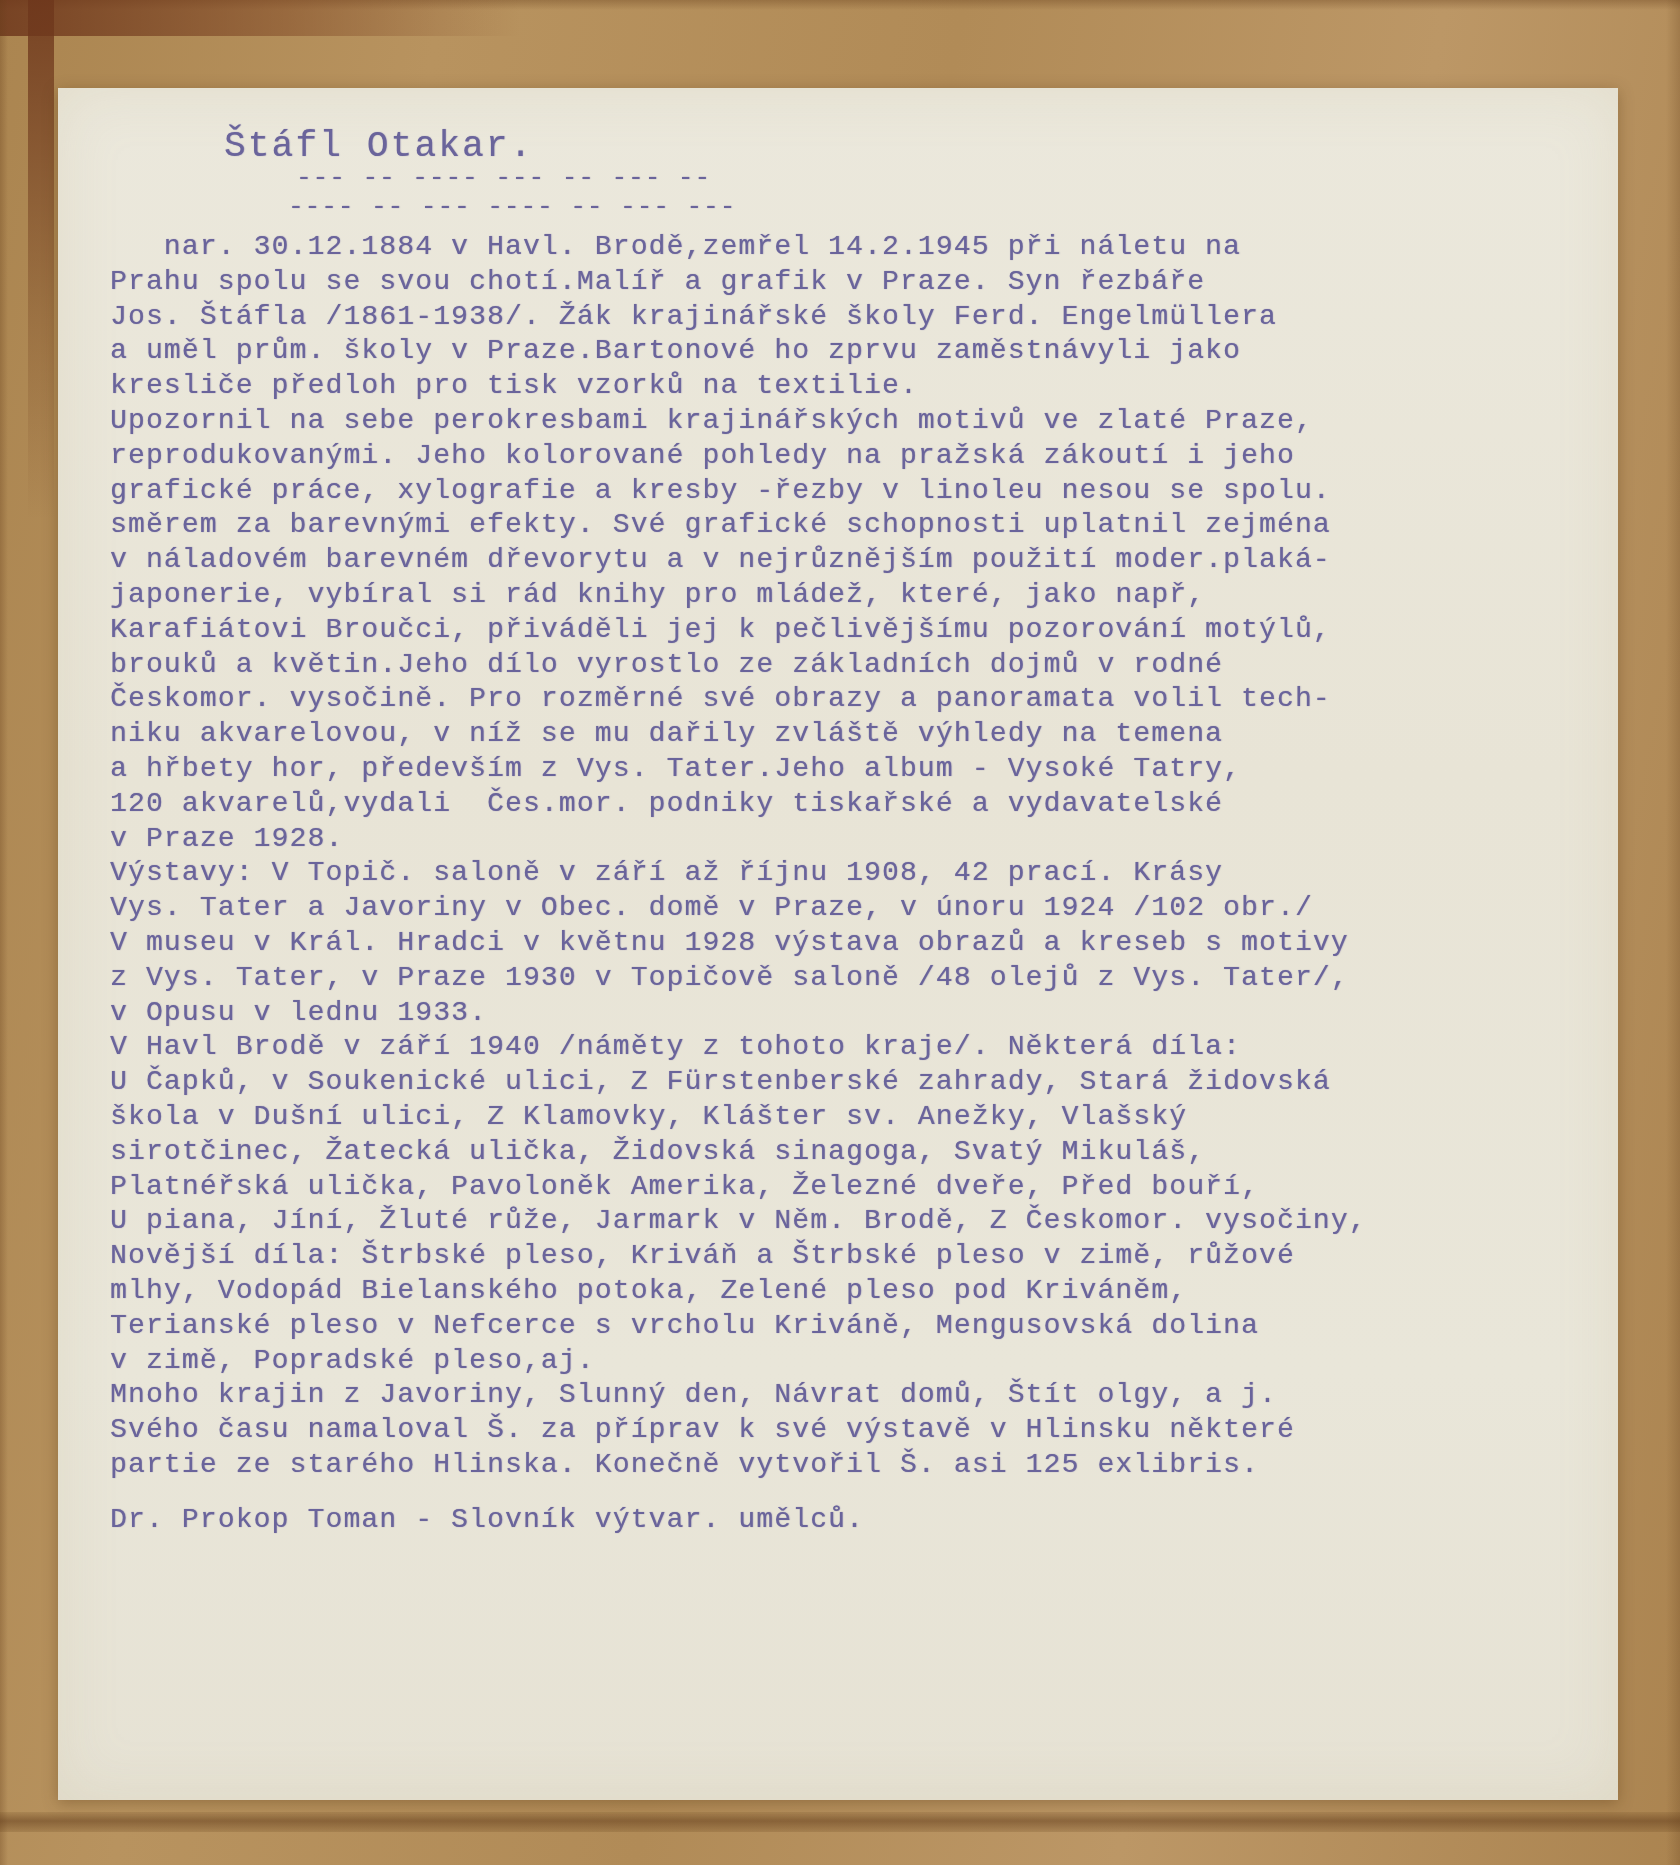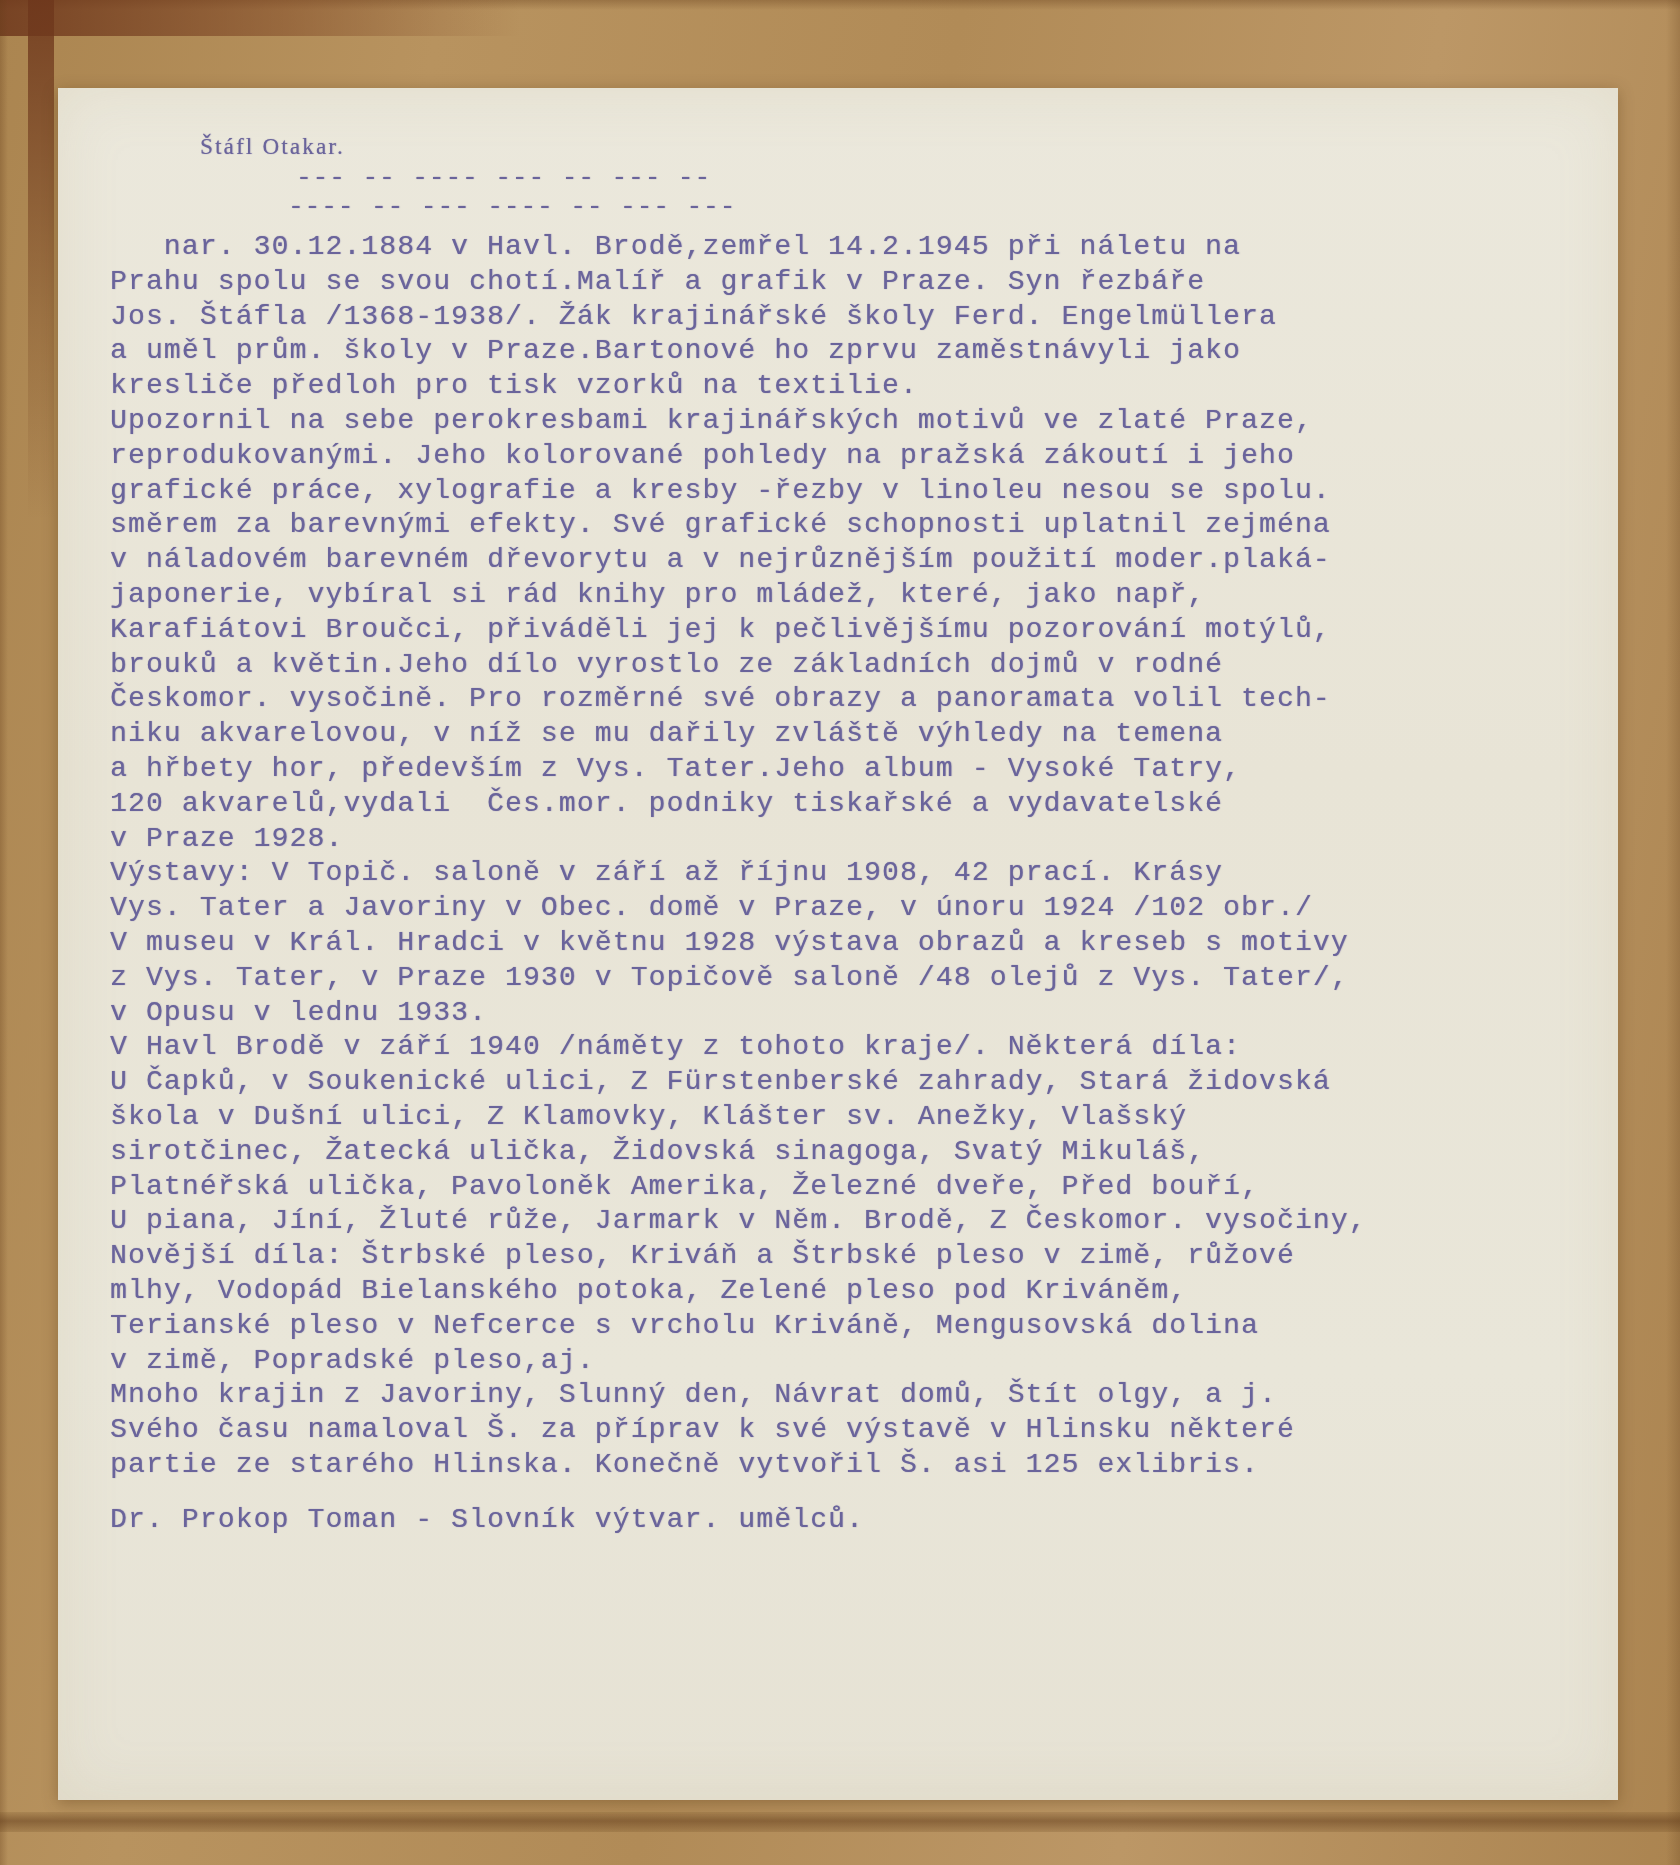--- a/index.html
+++ b/index.html
@@ -49,26 +49,25 @@
     padding: 42px 36px 0 52px;
     color: #6a649b;
   }
 
   .ink { 
     color:#6a649b;
     text-shadow: 0.4px 0.4px 1.1px rgba(95,88,150,.65);
   }
 
   .title {
-    font-size: 23px;
+    font-size: 36px;
     letter-spacing: 2.2px;
-    margin-left: 90px;
+    margin-left: 114px;
     line-height: 34px;
     white-space: pre;
-    font-family: Liberation Serif, serif;
   }
   .underline-row { 
     font-size: 26px;
     letter-spacing: 1px;
     line-height: 29px;
     white-space: pre;
   }
   .u1 { margin-left: 186px; }
   .u2 { margin-left: 178px; }
 
@@ -100,21 +99,21 @@
   <div class="edge-bottom"></div>
 
   <div class="paper">
     <div class="title ink">Štáfl Otakar.</div>
     <div class="underline-row u1 ink">--- -- ---- --- -- --- --</div>
     <div class="underline-row u2 ink">---- -- --- ---- -- --- ---</div>
 
     <div class="body-lines ink">
         <div class="line">   nar. 30.12.1884 v Havl. Brodě,zemřel 14.2.1945 při náletu na</div>
         <div class="line">Prahu spolu se svou chotí.Malíř a grafik v Praze. Syn řezbáře</div>
-        <div class="line">Jos. Štáfla /1368-1938/. Žák krajinářské školy Ferd. Engelmüllera</div>
+        <div class="line">Jos. Štáfla /1861-1938/. Žák krajinářské školy Ferd. Engelmüllera</div>
         <div class="line">a uměl prům. školy v Praze.Bartonové ho zprvu zaměstnávyli jako</div>
         <div class="line">kresliče předloh pro tisk vzorků na textilie.</div>
         <div class="line">Upozornil na sebe perokresbami krajinářských motivů ve zlaté Praze,</div>
         <div class="line">reprodukovanými. Jeho kolorované pohledy na pražská zákoutí i jeho</div>
         <div class="line">grafické práce, xylografie a kresby -řezby v linoleu nesou se spolu.</div>
         <div class="line">směrem za barevnými efekty. Své grafické schopnosti uplatnil zejména</div>
         <div class="line">v náladovém barevném dřevorytu a v nejrůznějším použití moder.plaká-</div>
         <div class="line">japonerie, vybíral si rád knihy pro mládež, které, jako např,</div>
         <div class="line">Karafiátovi Broučci, přiváděli jej k pečlivějšímu pozorování motýlů,</div>
         <div class="line">brouků a květin.Jeho dílo vyrostlo ze základních dojmů v rodné</div>

